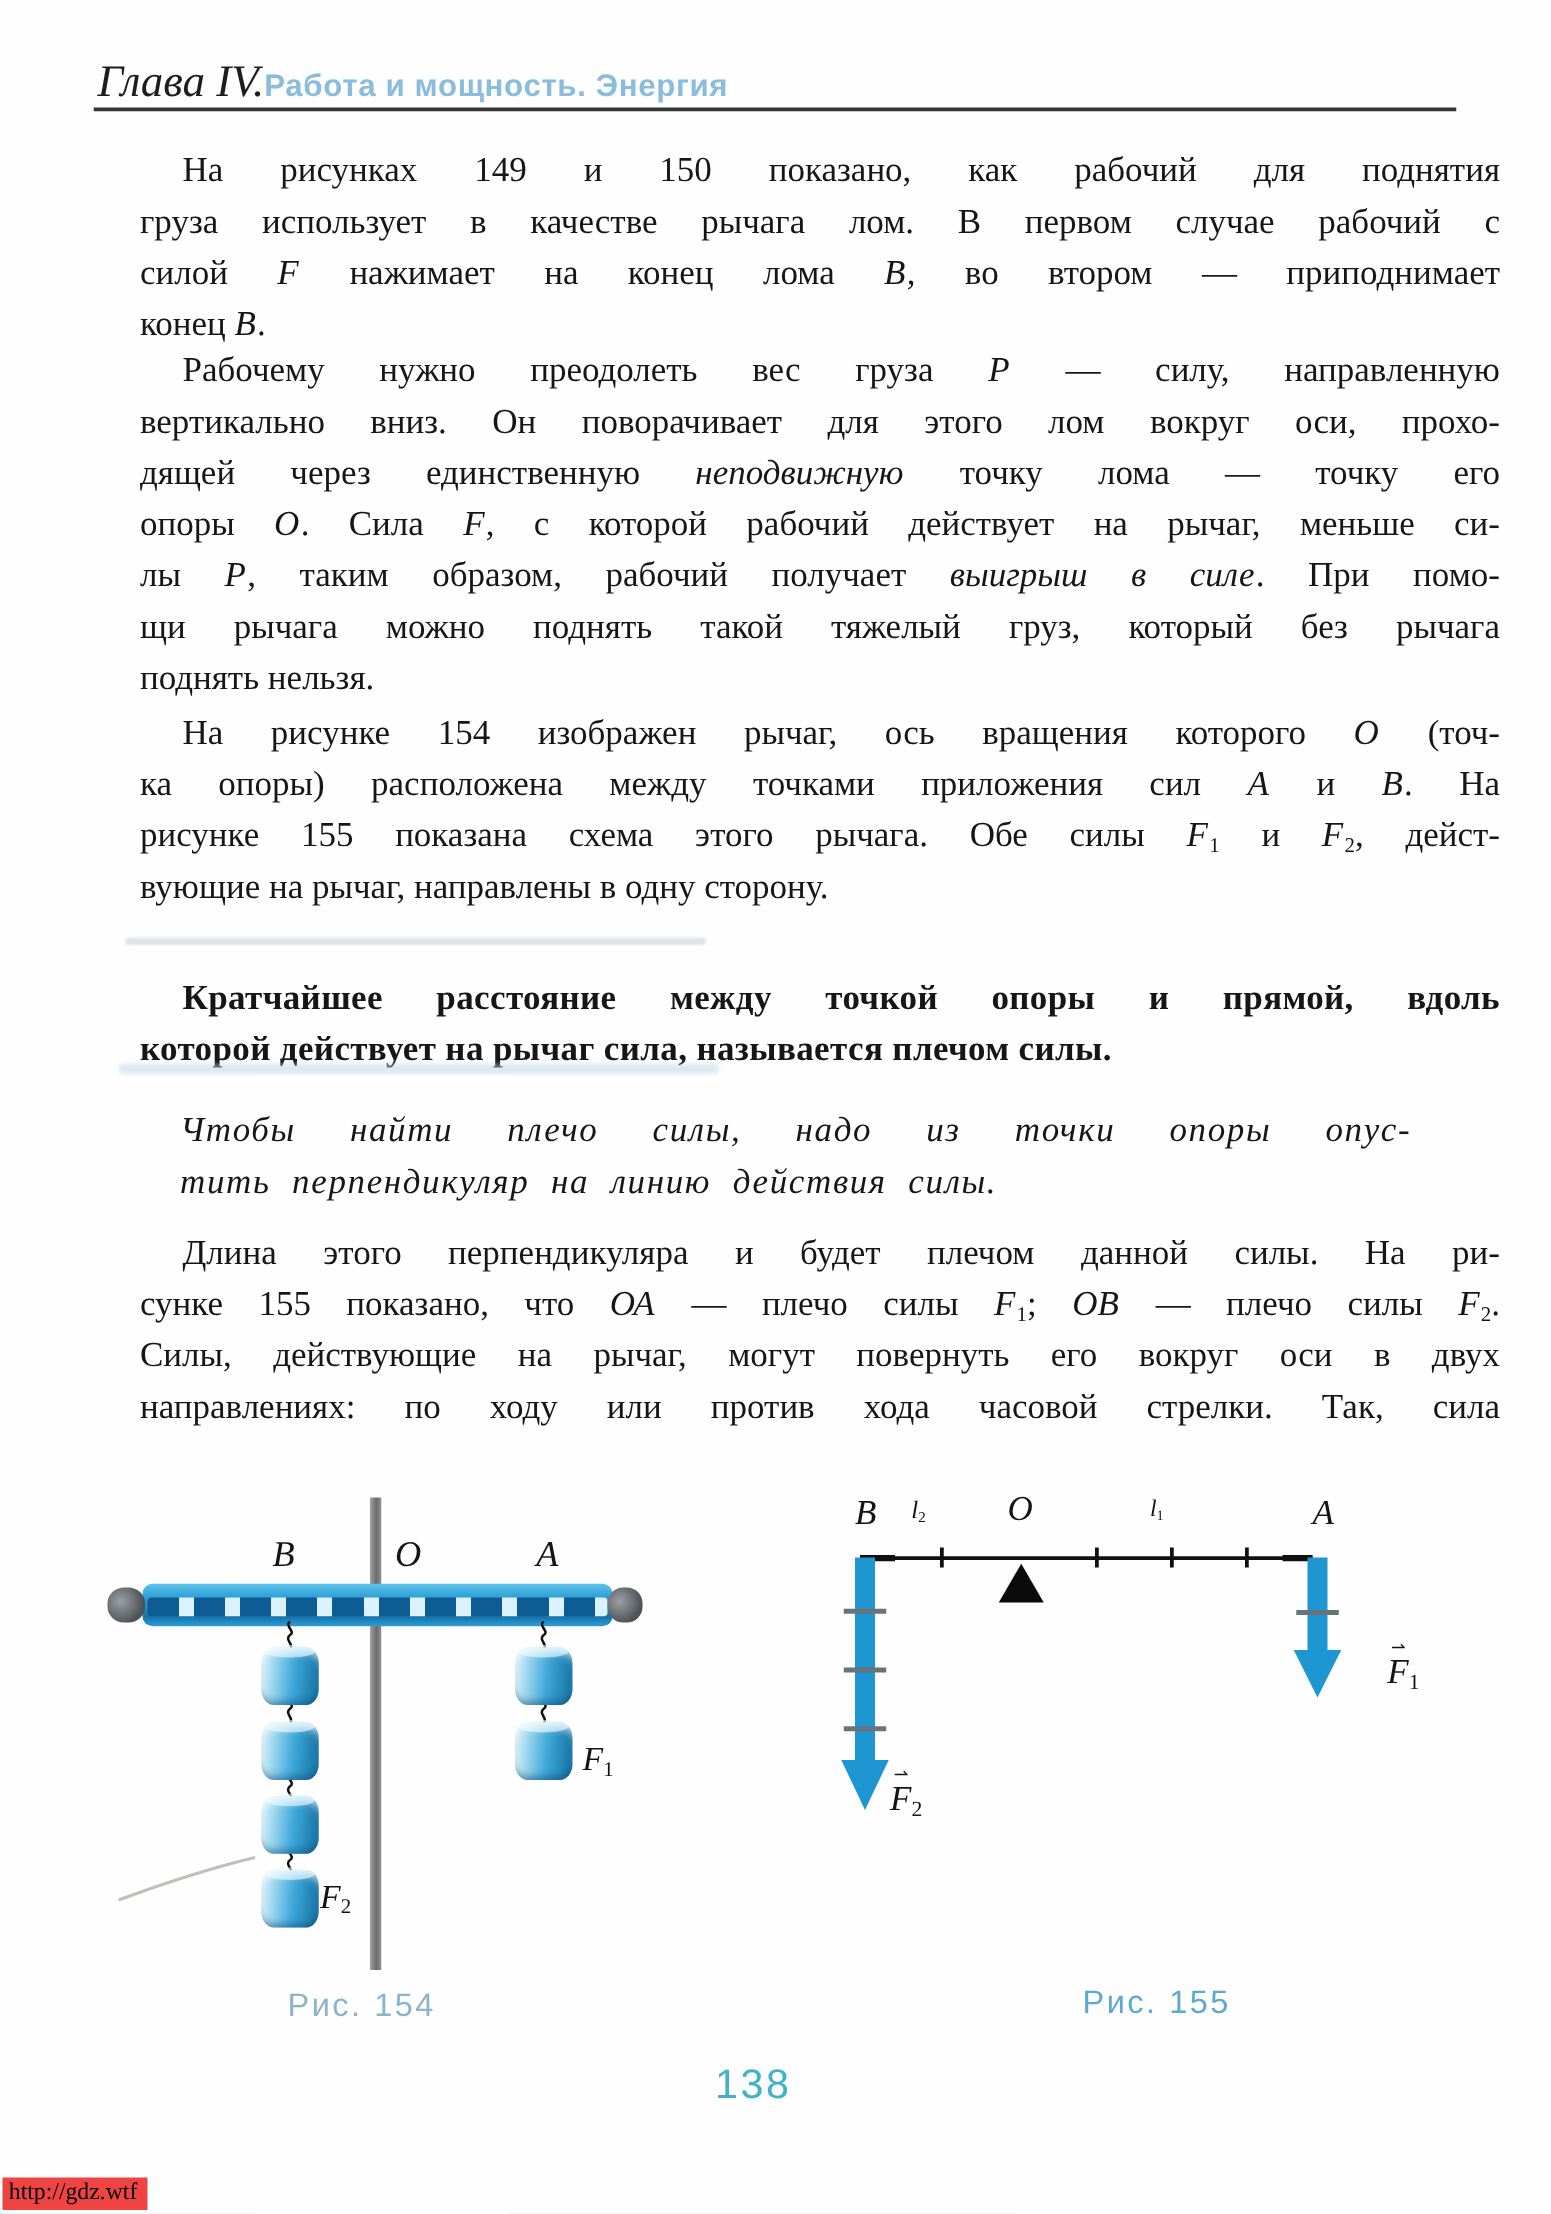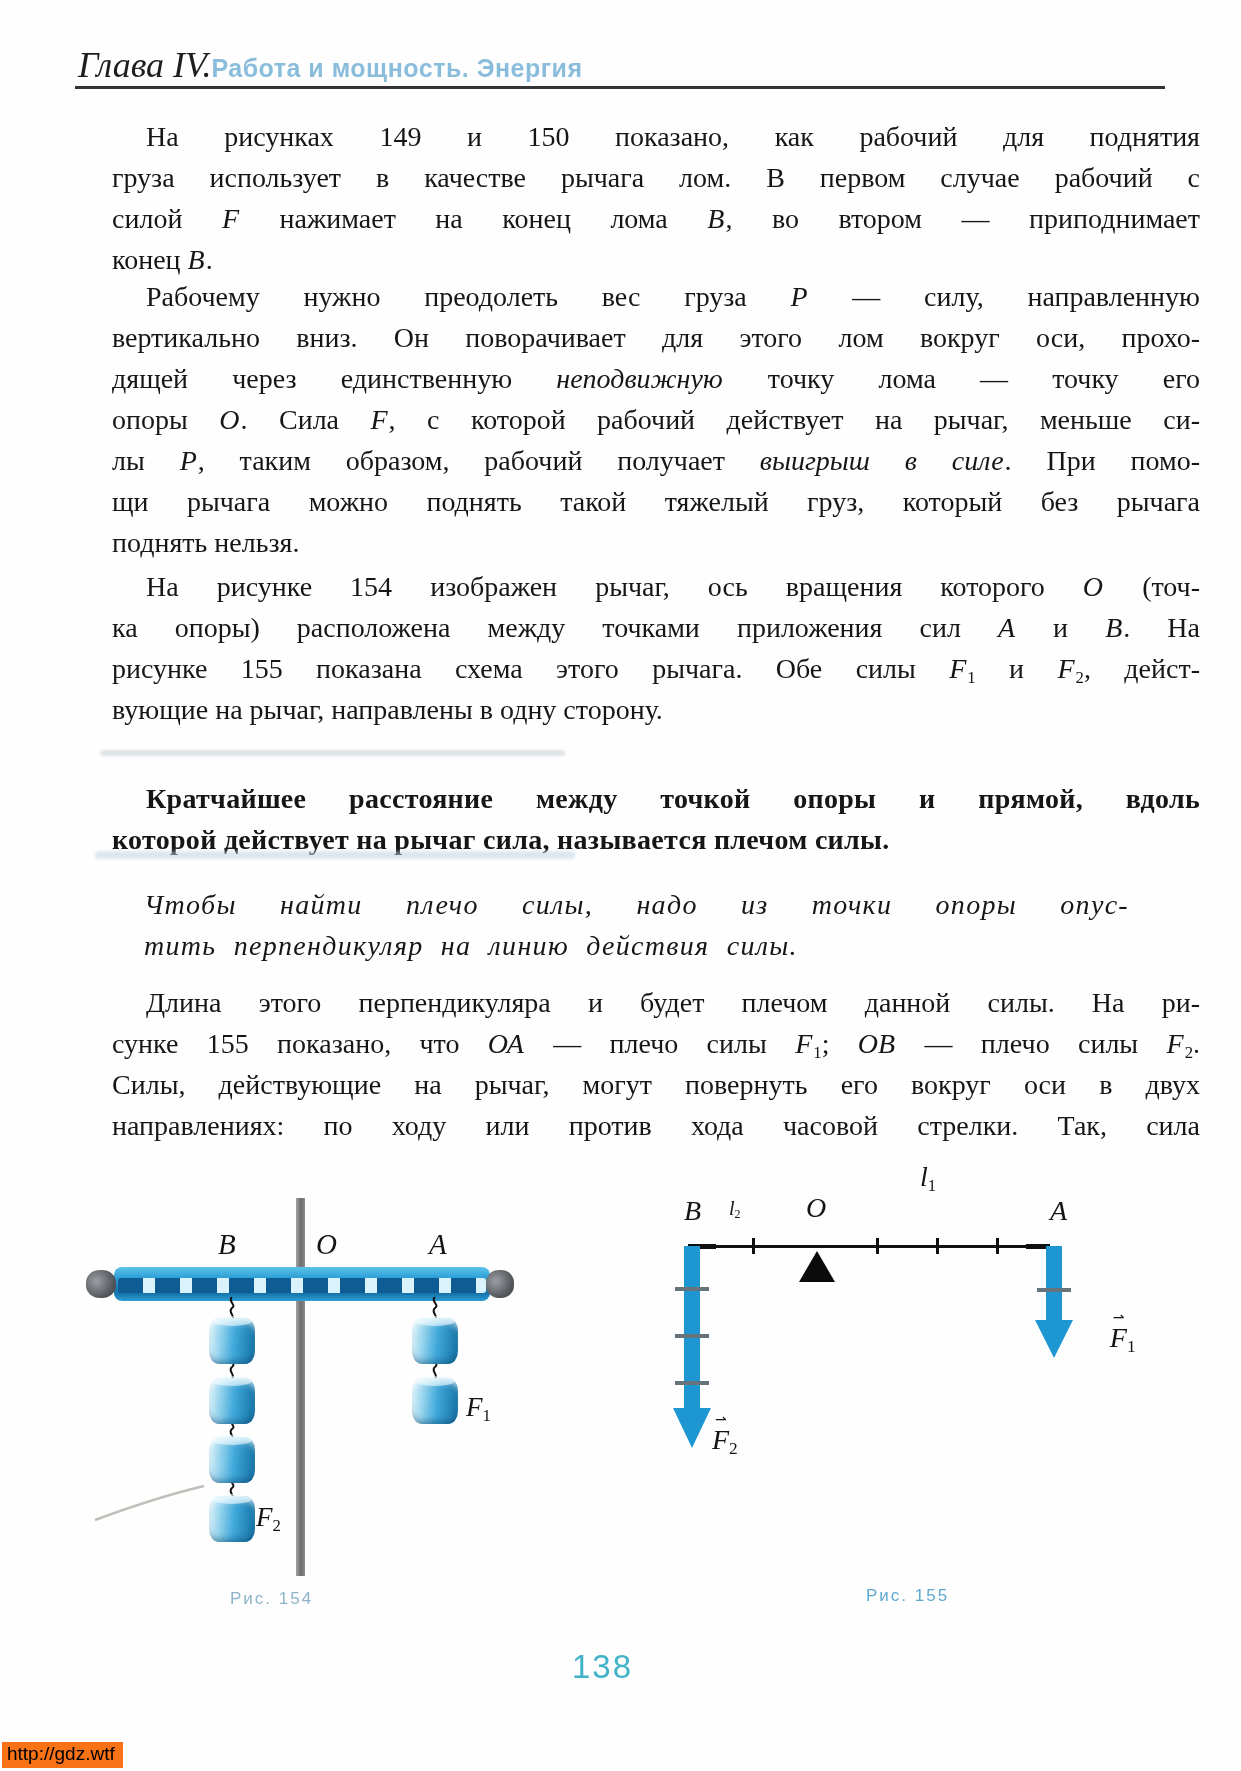--- a/index.html
+++ b/index.html
@@ -64,27 +64,27 @@
   .shaft.r{left:1046px;top:1246px;width:16px;height:74px;}
   .ahead{position:absolute;width:0;height:0;border-left:19px solid transparent;border-right:19px solid transparent;
        border-top:40px solid #1e96d2;}
   .ahead.l{left:673px;top:1408px;}
   .ahead.r{left:1035px;top:1320px;border-top-width:38px;}
   .atick{position:absolute;width:34px;height:4px;background:#67747b;}
   .fvec{position:relative;display:inline-block;}
   .fvec .vec{position:absolute;top:-13px;left:3px;font-size:14px;font-style:normal;color:#141414;}
 
   
-  .caption{position:absolute;font-family:"Liberation Sans",sans-serif;font-size:17px;letter-spacing:2px;}
+  .caption{position:absolute;font-family:"Liberation Sans",sans-serif;font-size:26px;letter-spacing:2px;}
   .caption.c154{left:230px;top:1589px;color:#8db4ca;}
   .caption.c155{left:866px;top:1586px;color:#5ea9cf;}
   .page-number{position:absolute;left:572px;top:1648px;width:110px;text-align:left;
        font-family:"Liberation Sans",sans-serif;font-size:33px;letter-spacing:2px;color:#41b2c8;}
-  .watermark{position:absolute;left:2px;top:1742px;background:#f97316;color:#000;
-       font-family:Liberation Sans, sans-serif;font-size:19px;padding:1px 8px 3px 5px;}
+  .watermark{position:absolute;left:2px;top:1742px;background:#ef4444;color:#000;
+       font-family:Liberation Serif, serif;font-size:19px;padding:1px 8px 3px 5px;}
 </style>
 </head>
 <body>
 
 <div class="page">
 
   <div class="header">
     <span class="chapter">Глава IV.</span><span class="title">Работа и мощность. Энергия</span>
   </div>
   <div class="header-rule"></div>
@@ -180,21 +180,21 @@
     <div class="lever"></div>
     <div class="tick155" style="left:752px;"></div>
     <div class="tick155" style="left:876px;"></div>
     <div class="tick155" style="left:936px;"></div>
     <div class="tick155" style="left:996px;"></div>
     <div class="fulcrum"></div>
 
     <span class="fig-label" style="left:684px;top:1195px;font-size:28px;">B</span>
     <span class="fig-label" style="left:729px;top:1197px;font-size:20px;"><span>l</span><span class="sub">2</span></span>
     <span class="fig-label" style="left:806px;top:1192px;font-size:28px;">O</span>
-    <span class="fig-label" style="left:920px;top:1161px;font-size:28px;text-align:right;"><span>l</span><span class="sub">1</span></span>
+    <span class="fig-label" style="left:920px;top:1197px;font-size:19px;text-align:right;"><span>l</span><span class="sub">1</span></span>
     <span class="fig-label" style="left:1050px;top:1195px;font-size:28px;">A</span>
 
     <div class="shaft l"></div>
     <div class="ahead l"></div>
     <div class="atick" style="left:675px;top:1287px;"></div>
     <div class="atick" style="left:675px;top:1334px;"></div>
     <div class="atick" style="left:675px;top:1381px;"></div>
 
     <div class="shaft r"></div>
     <div class="ahead r"></div>

